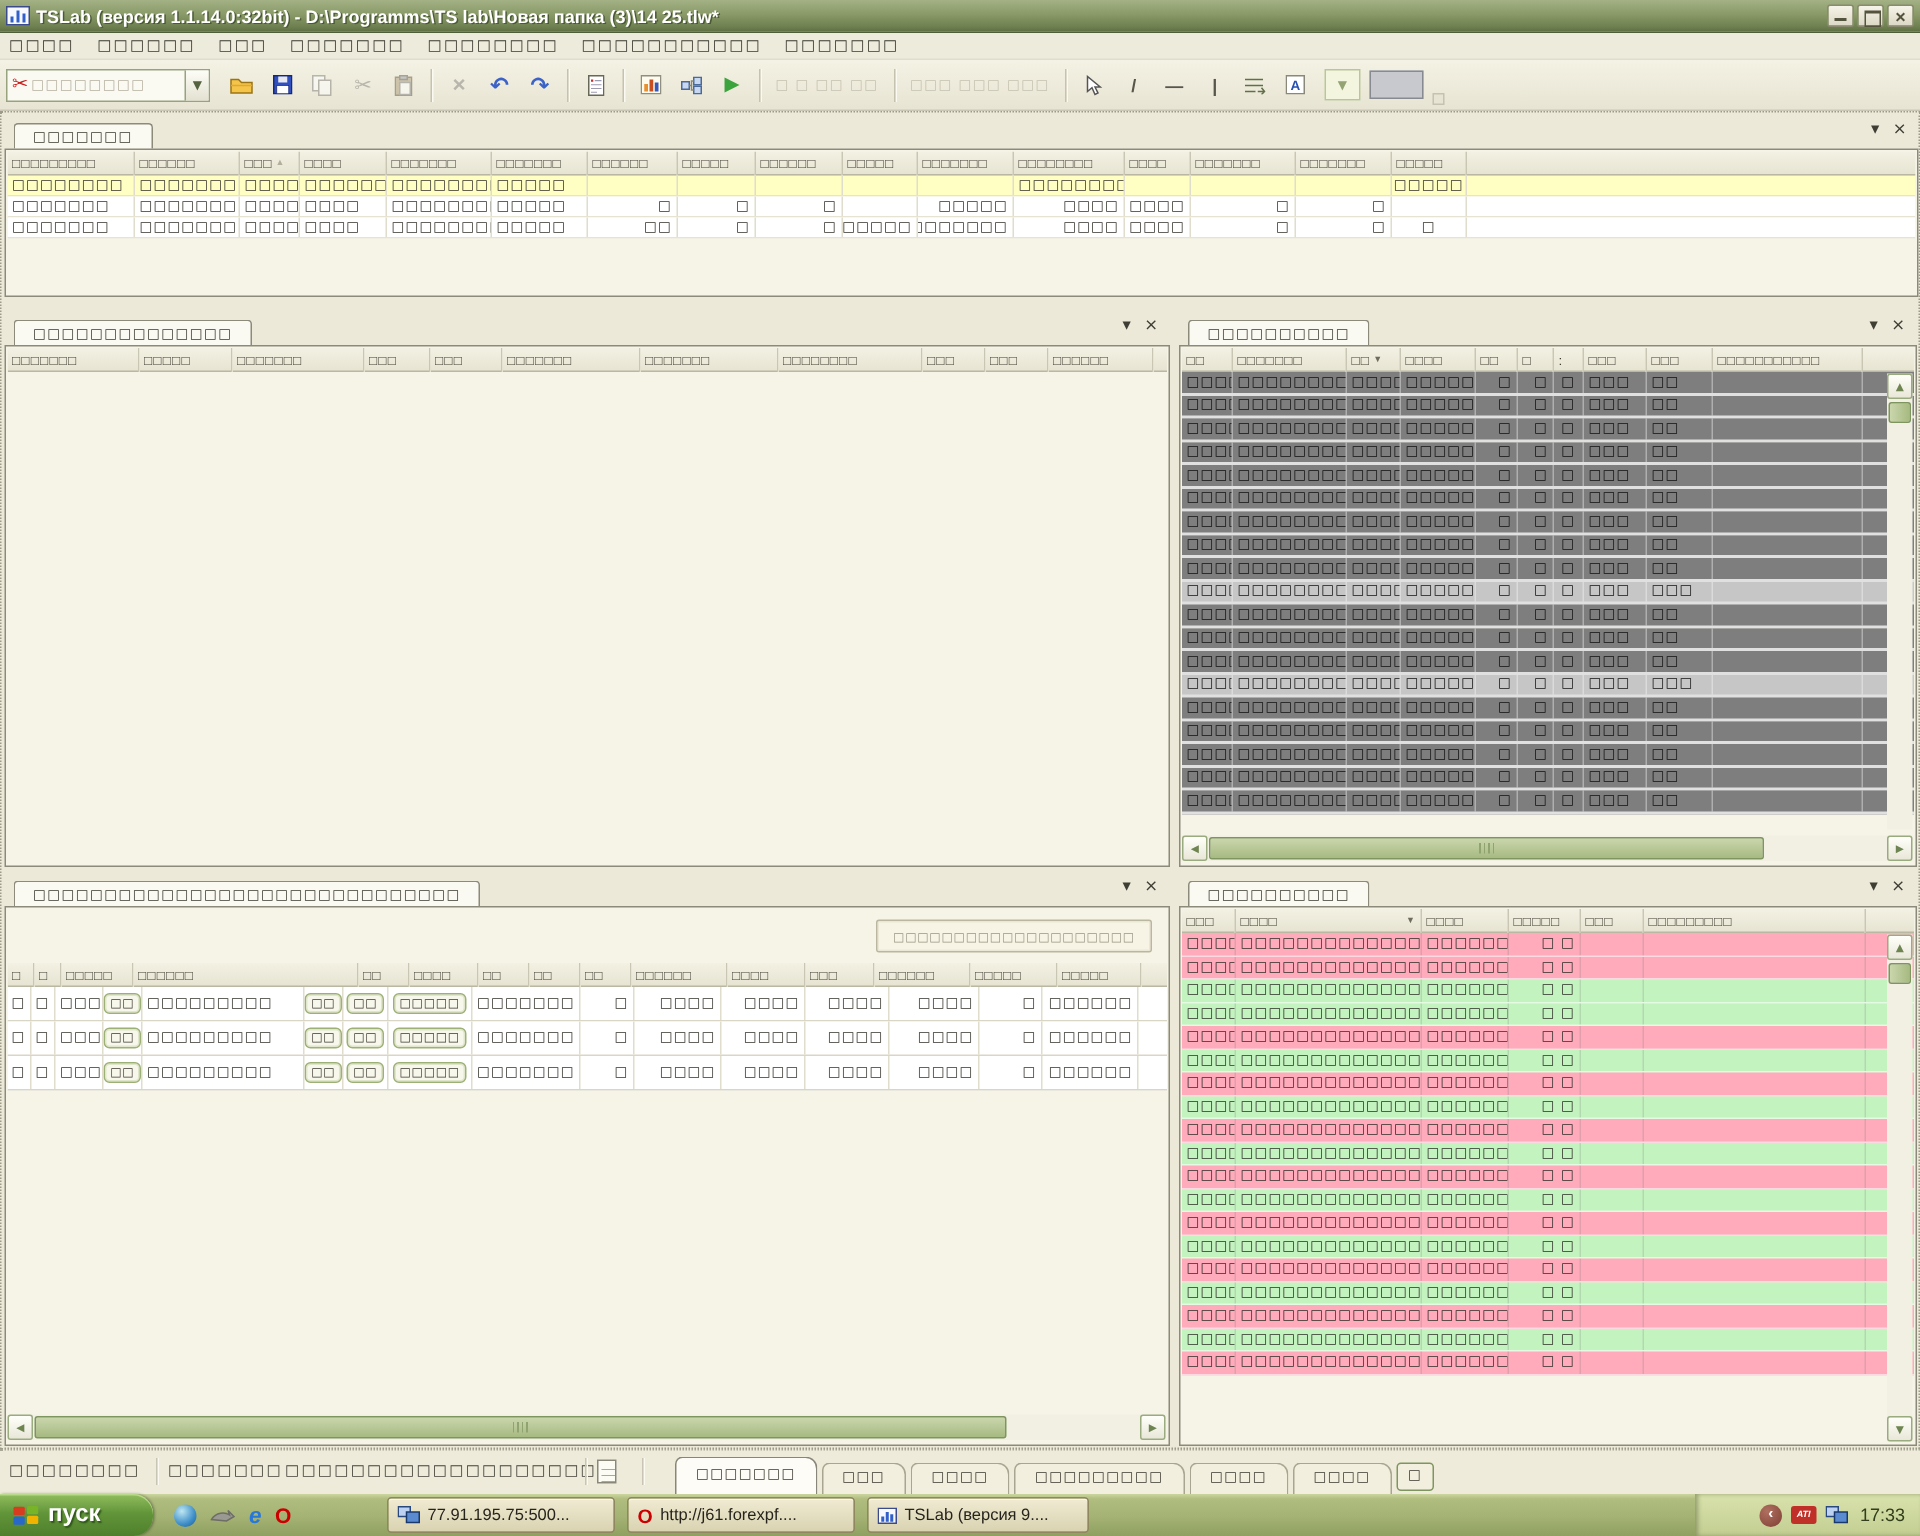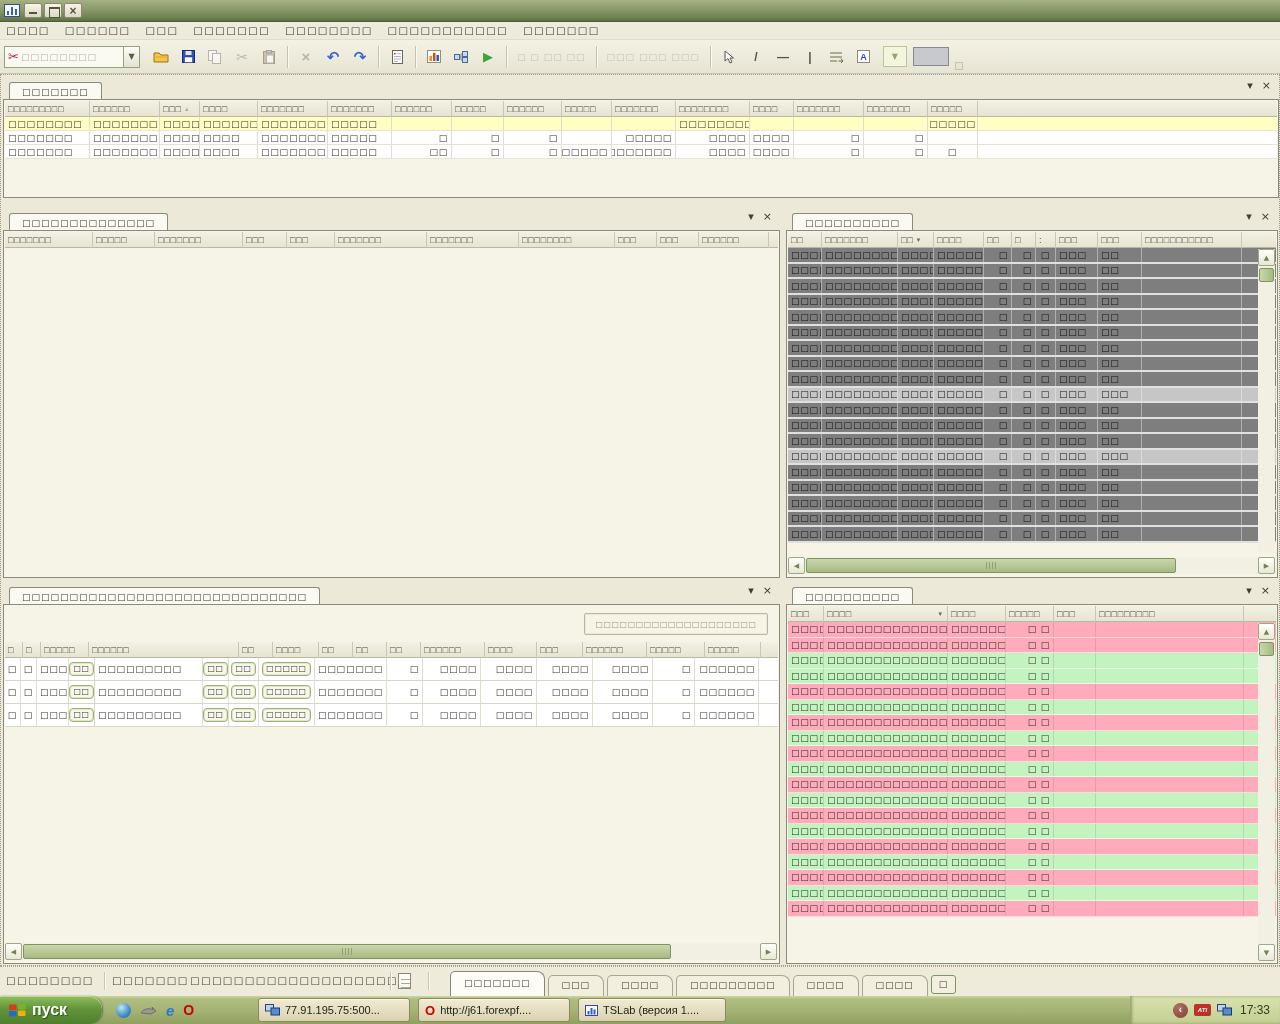--- a/index.html
+++ b/index.html
@@ -134,20 +134,21 @@
 
 <div class="titlebar">
   <span class="app-ico">
     <svg width="16" height="13" viewBox="0 0 16 13">
         <rect x="0.5" y="0.5" width="15" height="12" fill="#F8F8FF" stroke="#3A4A8A"></rect>
         <rect x="3" y="7" width="2" height="4" fill="#3060C8"></rect>
         <rect x="7" y="3" width="2" height="8" fill="#3060C8"></rect>
         <rect x="11" y="5" width="2" height="6" fill="#3060C8"></rect>
       </svg>
   </span>
+  <span class="title-text">TSLab (версия 1.1.14.0:32bit) - D:\Programms\TS lab\Новая папка (3)\14 25.tlw*</span>
   <span class="win-btns">
     <span class="wb wb-min"></span>
     <span class="wb wb-max"></span>
     <span class="wb">
         <span class="wb-close">×</span>
       </span>
   </span>
 </div>
 
 <div class="menubar bxf">
@@ -1165,21 +1166,21 @@
         <span class="tb-op">O</span>
         <span class="tb-label">http://j61.forexpf....</span>
       </div>
       <div class="task-btn" style="left: 578px; width: 148px;">
         <svg width="13" height="11" viewBox="0 0 13 11">
           <rect x="0.5" y="0.5" width="12" height="10" fill="#F8F8FF" stroke="#3A4A8A"></rect>
           <rect x="2.5" y="6" width="2" height="3.5" fill="#3060C8"></rect>
           <rect x="5.5" y="3" width="2" height="6.5" fill="#3060C8"></rect>
           <rect x="8.5" y="4.5" width="2" height="5" fill="#3060C8"></rect>
         </svg>
-        <span class="tb-label">TSLab (версия 1....</span>
+        <span class="tb-label">TSLab (версия 9....</span>
       </div>
     </div>
   <div class="tray">
     <span class="tray-collapse">‹</span>
     <span class="tray-ati">ATI</span>
     <svg width="15" height="12" viewBox="0 0 15 12">
         <rect x="0.5" y="0.5" width="8" height="6.5" fill="#BCD2F0" stroke="#28487E"></rect>
         <rect x="6" y="4" width="8.5" height="7" fill="#5A8AD0" stroke="#1A3A6E"></rect>
       </svg>
     <span class="clock">17:33</span>

